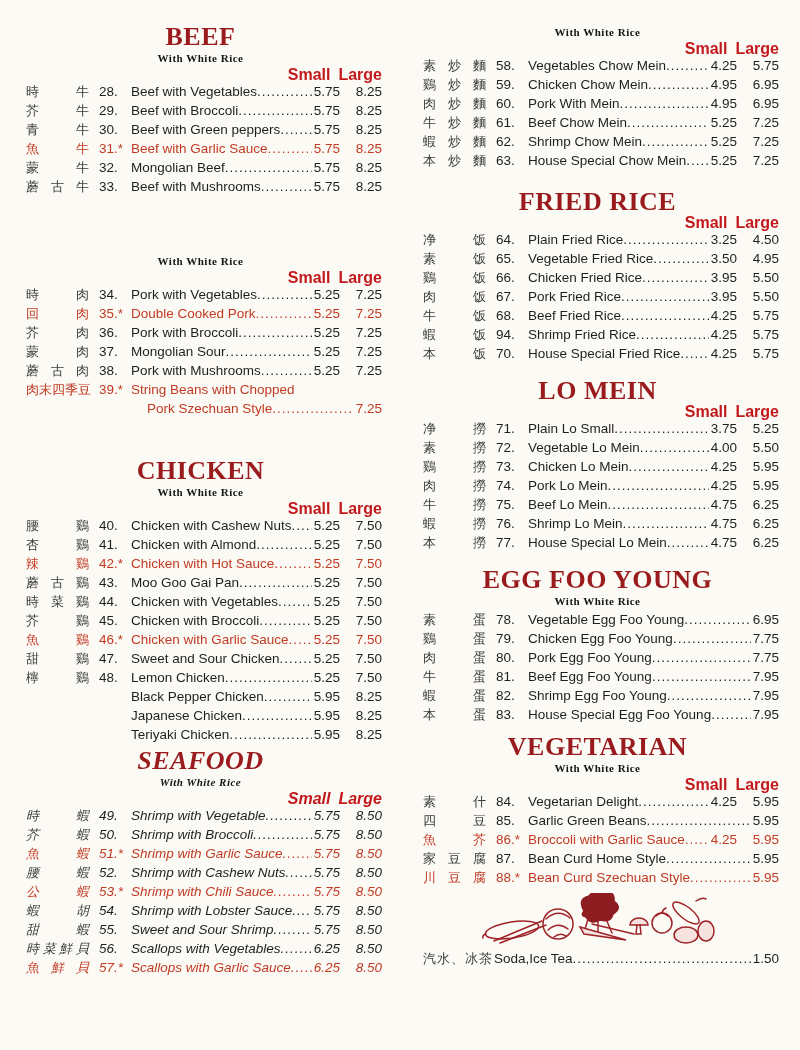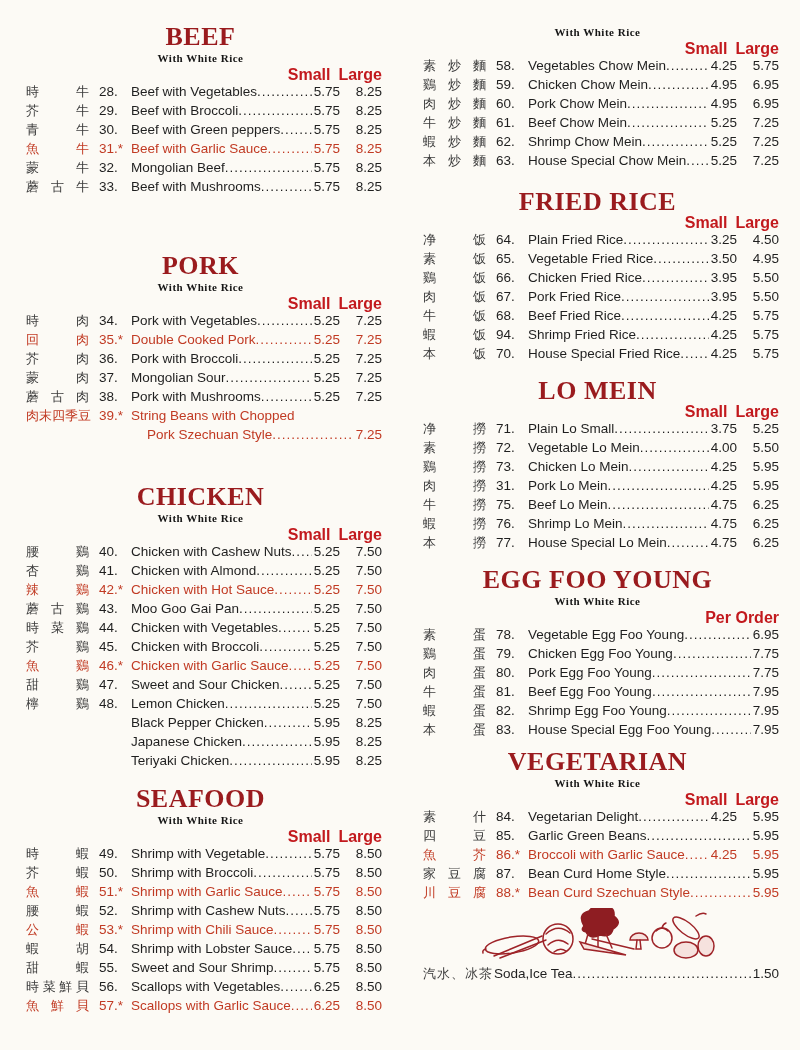--- a/index.html
+++ b/index.html
@@ -65,21 +65,21 @@
     content:"........................................................................................................................................................";
     letter-spacing:1px;
   }
   .p { flex:none; width:28px; text-align:right; }
   .p-small { margin-right:14px; }
 
   
   .sec-beef        { margin-top:24px; }
   .sec-pork        { margin-top:57px; }
   .sec-chicken     { margin-top:40px; }
-  .sec-seafood     { margin-top:16px;  }
+  .sec-seafood     { margin-top:4px;font-style:italic;  }
   .sec-chowmein    { margin-top:24px; }
   .sec-friedrice   { margin-top:19px; }
   .sec-lomein      { margin-top:15px; }
   .sec-eggfooyoung { margin-top:15px; }
   .sec-vegetarian  { margin-top:10px; }
   .sec-beverages   { margin-top:6px;  }
 
   .sec-beverages .cn { width:78px; justify-content:flex-start; letter-spacing:1px; }
   .sec-beverages .section-title { margin-top:6px; }
   .veg-wrap { height:56px; text-align:center; }
@@ -158,21 +158,20 @@
             <span class="cnc">牛</span>
           </span>
           <span class="num">33.</span>
           <span class="name">Beef with Mushrooms</span>
           <span class="dots"></span>
           <span class="p p-small">5.75</span>
           <span class="p p-large">8.25</span>
         </div>
       </section>
       <section class="section sec-pork">
-        <div class="section-title">PORK</div>
         <div class="section-sub">With White Rice</div>
         <div class="price-header">
           <span class="ph-s">Small</span>
           <span class="ph-l">Large</span>
         </div>
         <div class="row">
           <span class="cn">
             <span class="cnc">時</span>
             <span class="cnc">肉</span>
           </span>
@@ -521,21 +520,21 @@
           <span class="p p-small">4.95</span>
           <span class="p p-large">6.95</span>
         </div>
         <div class="row">
           <span class="cn">
             <span class="cnc">肉</span>
             <span class="cnc">炒</span>
             <span class="cnc">麵</span>
           </span>
           <span class="num">60.</span>
-          <span class="name">Pork Chow Mein</span>
+          <span class="name">Pork With Mein</span>
           <span class="dots"></span>
           <span class="p p-small">4.95</span>
           <span class="p p-large">6.95</span>
         </div>
         <div class="row">
           <span class="cn">
             <span class="cnc">牛</span>
             <span class="cnc">炒</span>
             <span class="cnc">麵</span>
           </span>
@@ -691,21 +690,21 @@
           <span class="name">Chicken Lo Mein</span>
           <span class="dots"></span>
           <span class="p p-small">4.25</span>
           <span class="p p-large">5.95</span>
         </div>
         <div class="row">
           <span class="cn">
             <span class="cnc">肉</span>
             <span class="cnc">撈</span>
           </span>
-          <span class="num">31.</span>
+          <span class="num">74.</span>
           <span class="name">Pork Lo Mein</span>
           <span class="dots"></span>
           <span class="p p-small">4.25</span>
           <span class="p p-large">5.95</span>
         </div>
         <div class="row">
           <span class="cn">
             <span class="cnc">牛</span>
             <span class="cnc">撈</span>
           </span>
@@ -734,23 +733,20 @@
           <span class="num">77.</span>
           <span class="name">House Special Lo Mein</span>
           <span class="dots"></span>
           <span class="p p-small">4.75</span>
           <span class="p p-large">6.25</span>
         </div>
       </section>
       <section class="section sec-eggfooyoung">
         <div class="section-title">EGG FOO YOUNG</div>
         <div class="section-sub">With White Rice</div>
-        <div class="price-header">
-          <span class="ph-po">Per Order</span>
-        </div>
         <div class="row">
           <span class="cn">
             <span class="cnc">素</span>
             <span class="cnc">蛋</span>
           </span>
           <span class="num">78.</span>
           <span class="name">Vegetable Egg Foo Young</span>
           <span class="dots"></span>
           <span class="p p-large">6.95</span>
         </div>

